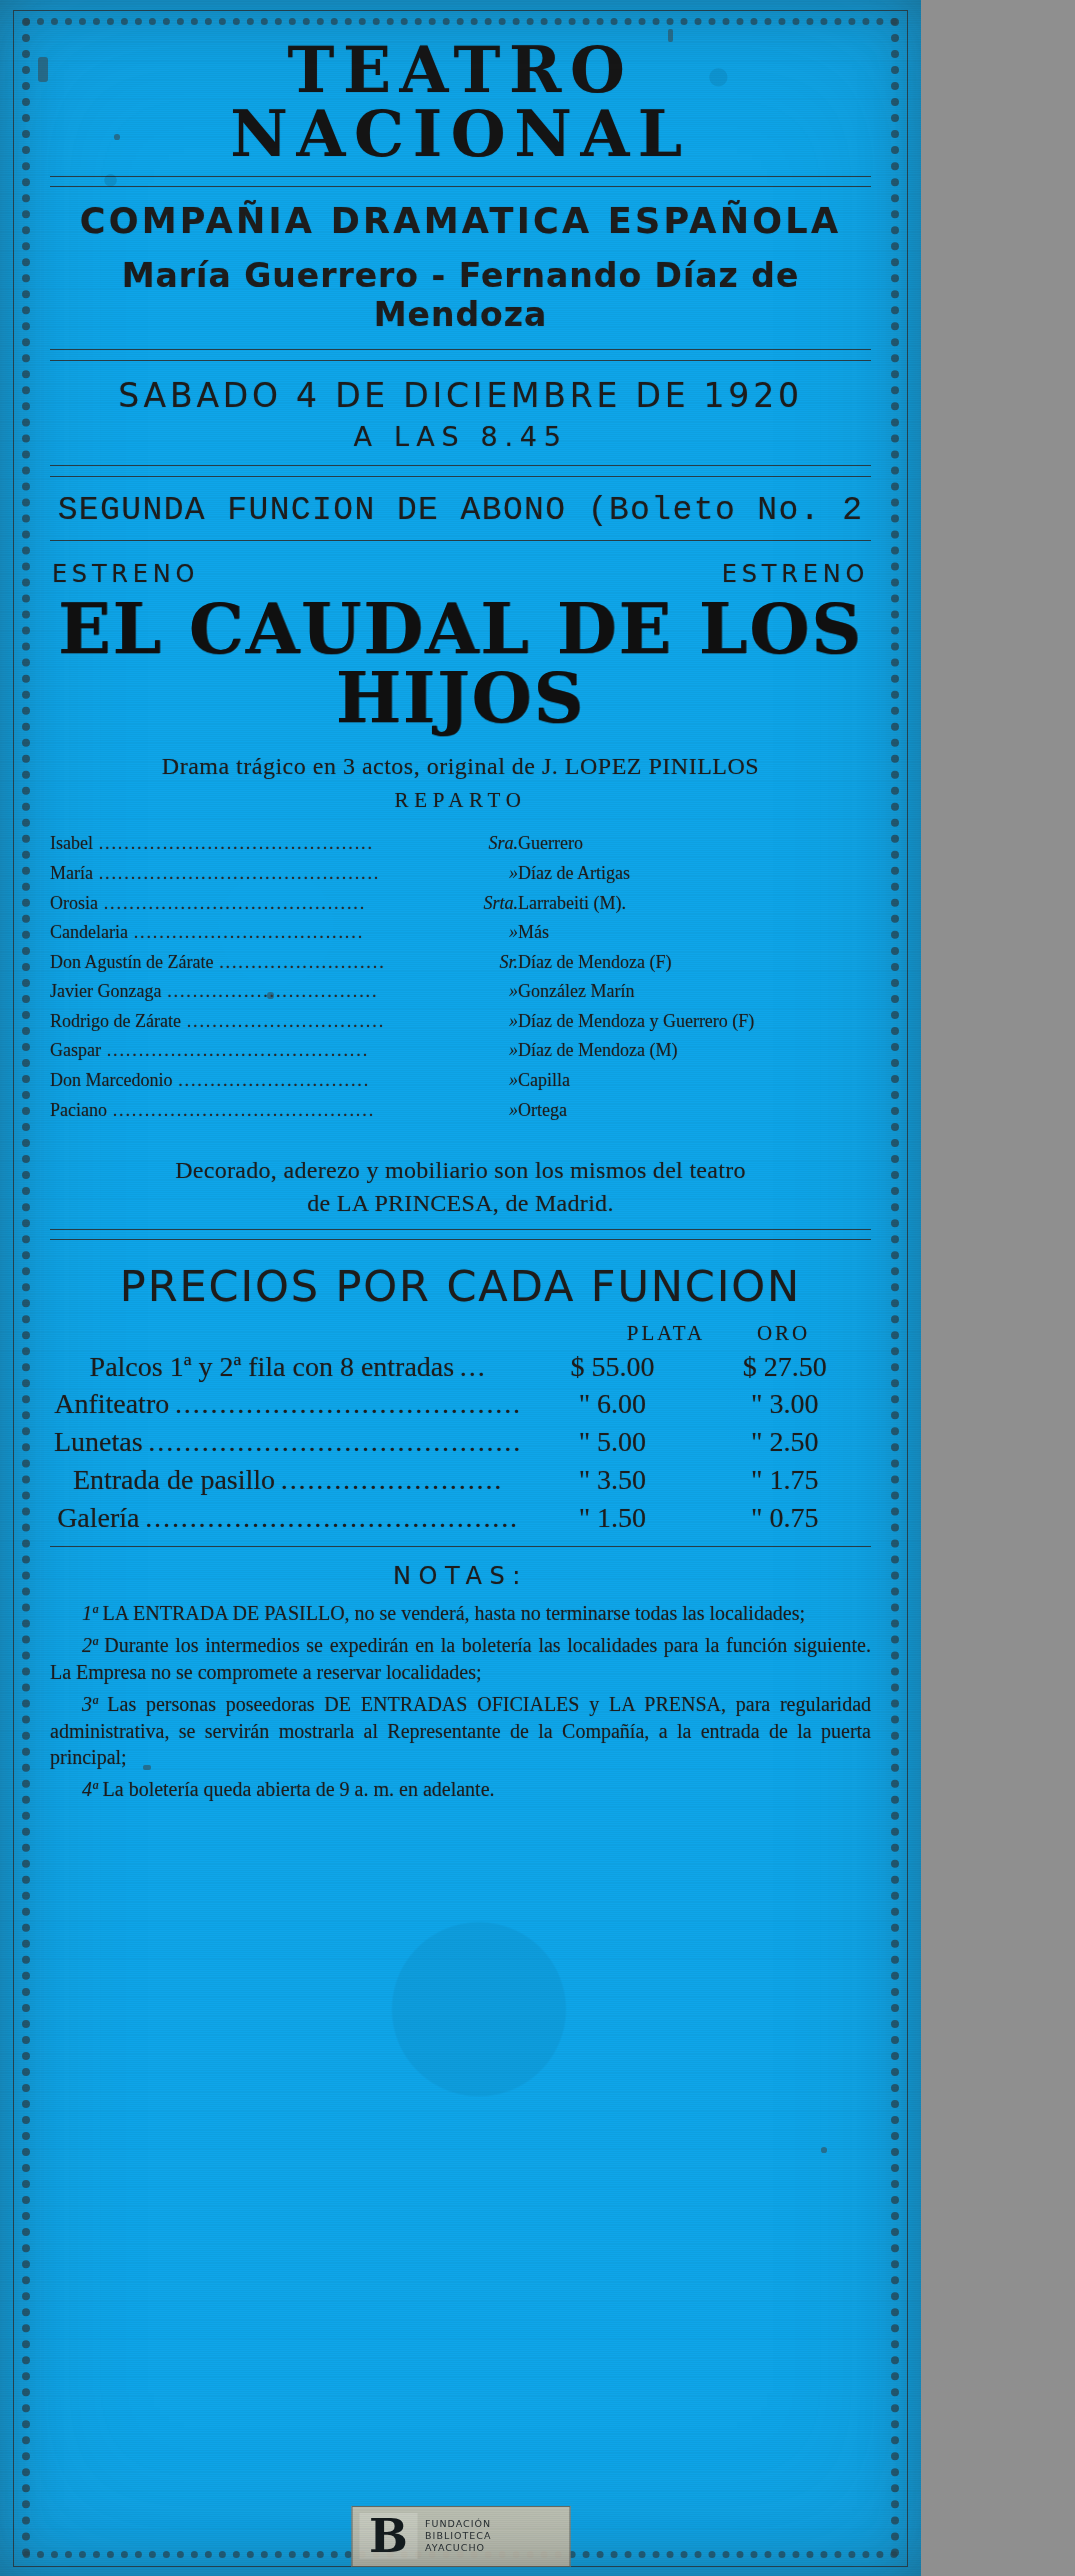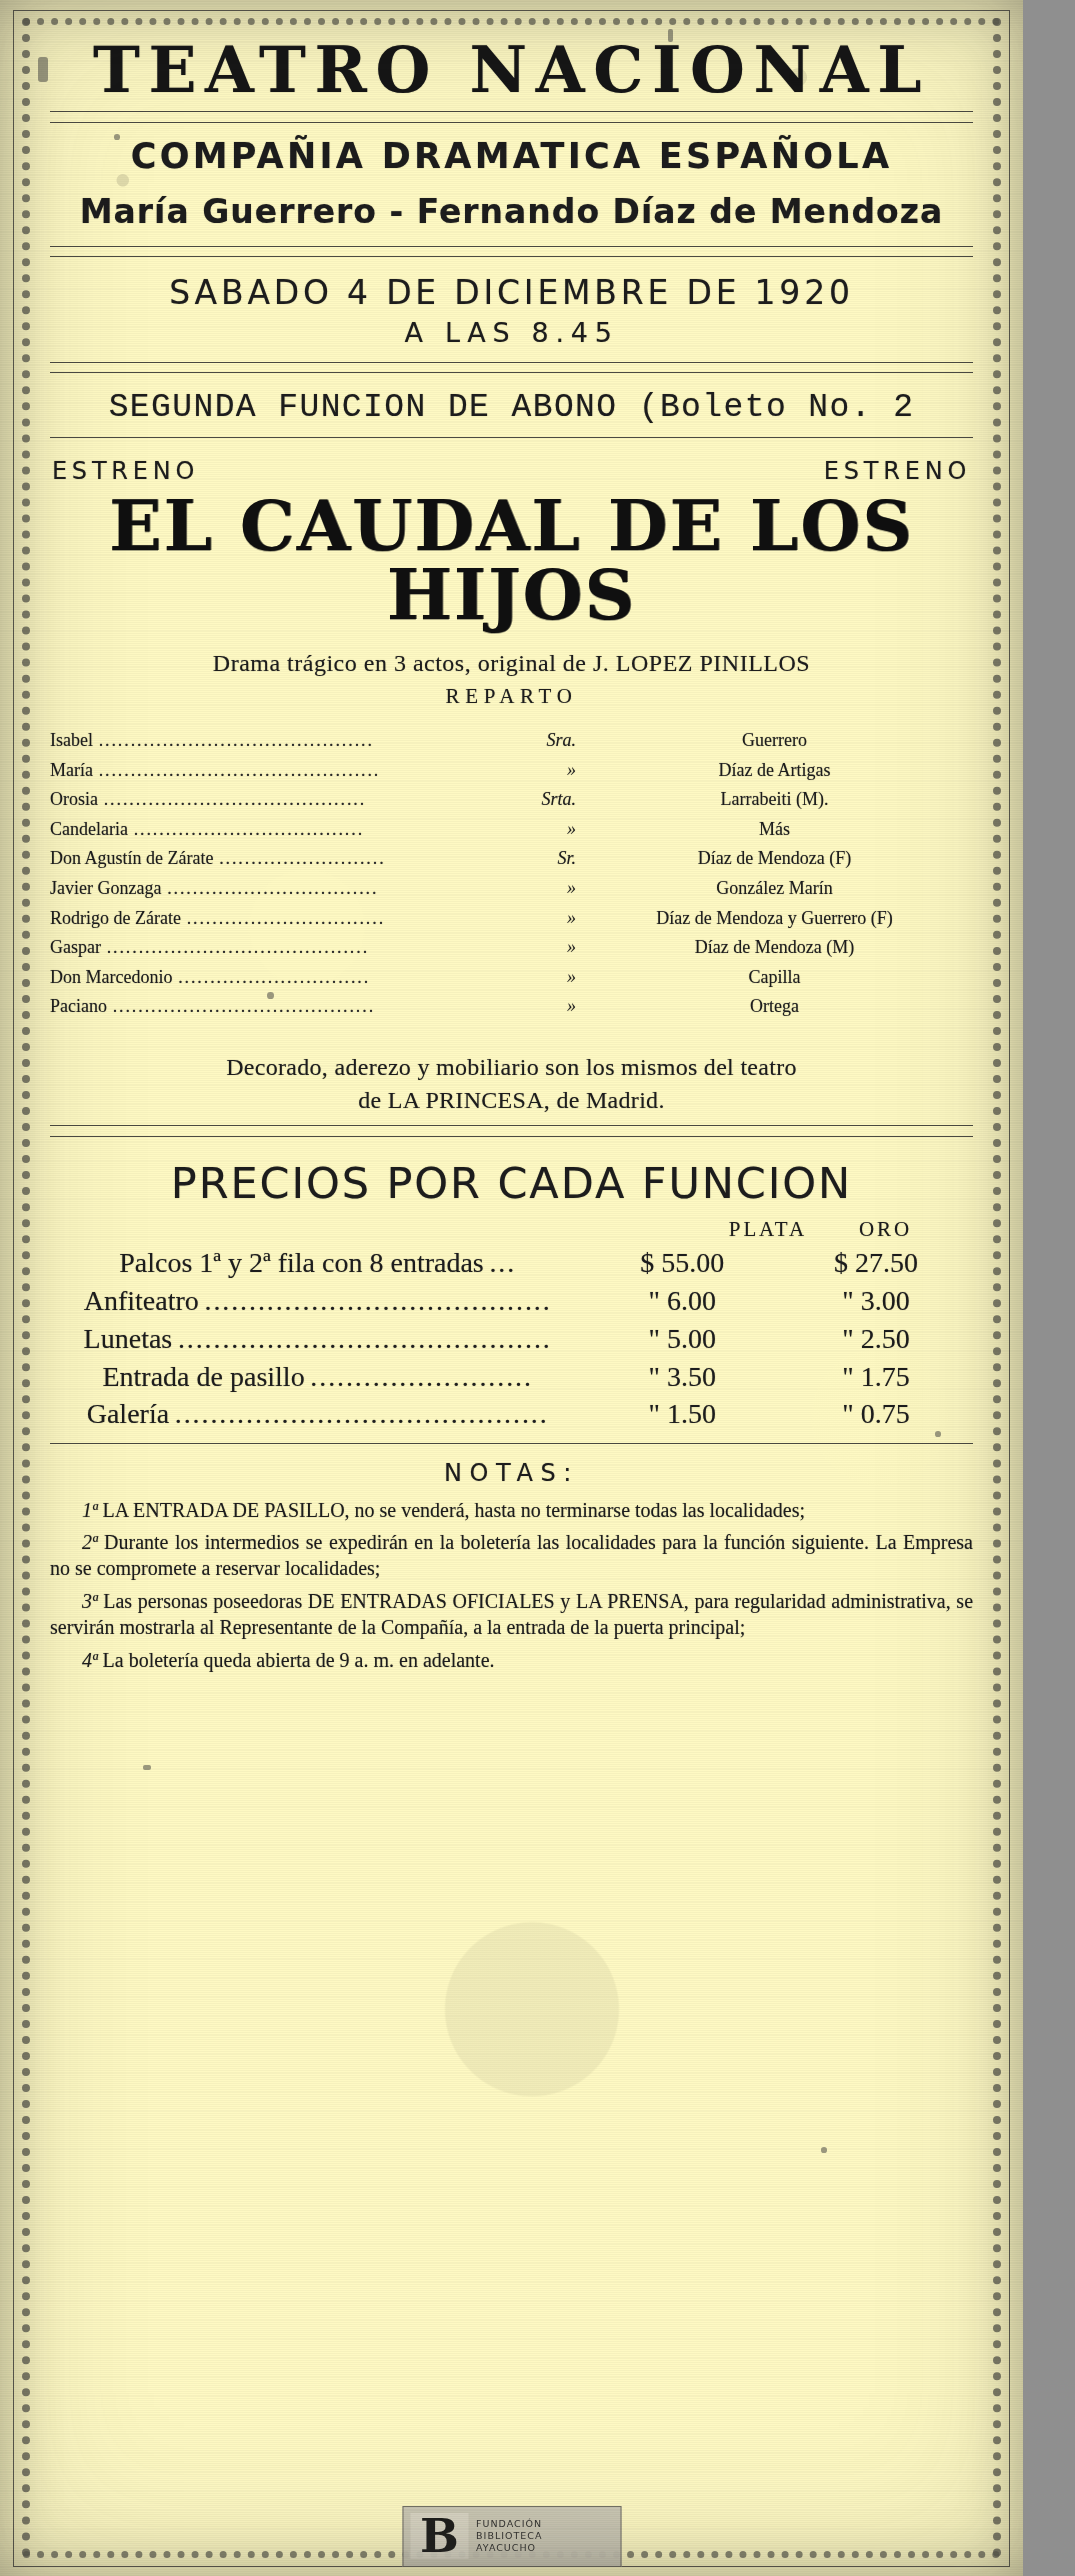--- a/index.html
+++ b/index.html
@@ -5,23 +5,23 @@
   html, body {
     margin: 0;
     padding: 0;
     background: #8f8f8f;
   }
   body {
     font-family: "Liberation Serif", serif;
   }
   .page {
     position: relative;
-    width: 1023px;
+    width: 921px;
     height: 2576px;
-    background: #fef9c3;
+    background: #0ea5e9;
     overflow: hidden;
   }
   
   .grain {
     position: absolute;
     inset: 0;
     pointer-events: none;
     background-image:
       radial-gradient(circle at 12% 7%, rgba(60,60,60,0.18) 0 5.7px, rgba(0,0,0,0) 6.7px),
       radial-gradient(circle at 78% 3%, rgba(60,60,60,0.13) 0 8.6px, rgba(0,0,0,0) 9.5px),
@@ -178,21 +178,21 @@
     padding-left: 5.7px;
   }
   td.pfx {
     width: 11%;
     text-align: right;
     padding-right: 9.5px;
     font-style: italic;
   }
   td.actor {
     width: 43%;
-    text-align: center;
+    text-align: left;
   }
   .t-note-deco {
     text-align: center;
     font-size: 24px;
     line-height: 1.35;
     margin: 29px 0 5.7px 0;
     letter-spacing: 0.3px;
   }
   .t-prices-head {
     text-align: center;

